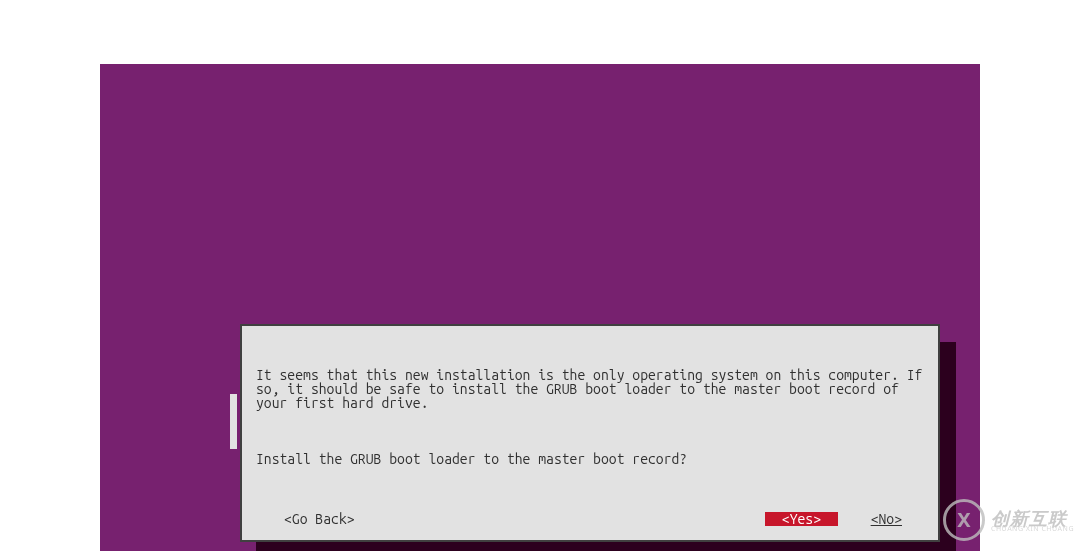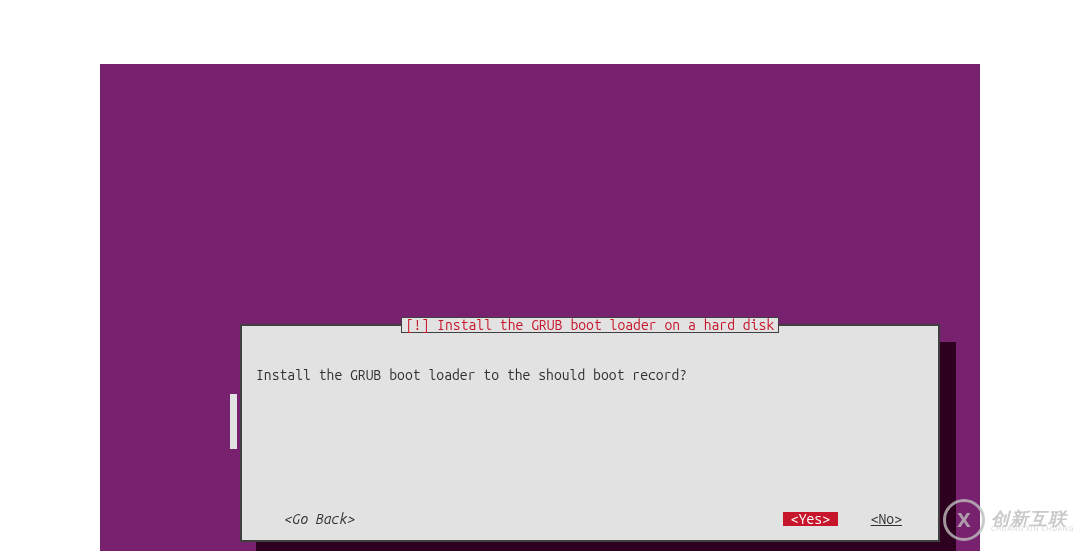--- a/index.html
+++ b/index.html
@@ -10,46 +10,42 @@
   .dialog-shadow { left: 156px; top: 278px; width: 700px; height: 218px; }
   .behind-box { position: absolute; left: 130px; top: 330px; width: 7px; height: 55px; background: #e2e2e2; }
   .dialog { position: absolute; left: 140px; top: 260px; width: 700px; height: 218px; background: #e2e2e2; border: 2px solid #404040; }
   .title-wrap { position: absolute; top: -9px; left: 0; width: 100%; text-align: center; }
   .title-border { display: inline-block; background: #e2e2e2; border: 1.5px solid #404040; padding: 0 4px; }
   .title-text { color: #c7162b; white-space: pre; }
   .dialog-body { position: absolute; left: 14px; top: 14px; right: 14px; color: #303030; white-space: pre-wrap; word-break: break-word; }
   .para { margin-bottom: 14px; line-height: 1.0; }
   .button-row { position: absolute; left: 14px; right: 14px; bottom: 12px; height: 16px; }
   .btn { position: absolute; top: 0; white-space: pre; color: #303030; cursor: pointer; }
-  .btn.goback { left: 28px; font-style: italic; }
-  .btn.yes { right: 86px; background: #c7162b; color: #ffffff; padding: 0 8px; }
+  .btn.goback { left: 28px; }
+  .btn.yes { right: 86px; background: #c7162b; color: #ffffff; padding: 0 17px; }
   .btn.no { right: 22px; text-decoration: underline; }
   .watermark { position: absolute; right: 6px; bottom: 10px; display: flex; align-items: center; gap: 6px; color: #bdbdbd; opacity: 0.8; }
   .watermark .circle { width: 42px; height: 42px; border: 3px solid #bdbdbd; border-radius: 50%; display: flex; align-items: center; justify-content: center; font-size: 20px; font-weight: 700; color: #bdbdbd; font-family: system-ui, sans-serif; }
   .watermark .txt { font-family: system-ui, sans-serif; font-size: 18px; font-weight: 600; letter-spacing: 1px; font-style: italic; }
   .watermark .sub { font-family: system-ui, sans-serif; font-size: 7px; color: #cfcfcf; letter-spacing: 0.5px; margin-top: -2px; }
 </style>
 </head>
 <body>
 
 <div class="stage">
   <div class="desktop">
 
     <div class="shadow dialog-shadow"></div>
     <div class="behind-box"></div>
 
     <div class="dialog">
-      <div class="title-wrap">
-        <span class="title-border">
-          <span class="title-text">[!] Install the GRUB boot loader on a hard disk</span>
-        </span>
-      </div>
 
       <div class="dialog-body">
-        <div class="para">Install the GRUB boot loader to the should boot record?</div>
+        <div class="para">It seems that this new installation is the only operating system on this computer. If so, it should be safe to install the GRUB boot loader to the master boot record of your first hard drive.</div>
+        <div class="para">Install the GRUB boot loader to the master boot record?</div>
       </div>
 
       <div class="button-row">
         <span class="btn goback">&lt;Go Back&gt;</span>
         <span class="btn yes">&lt;Yes&gt;</span>
         <span class="btn no">&lt;No&gt;</span>
       </div>
     </div>
 
   </div>

